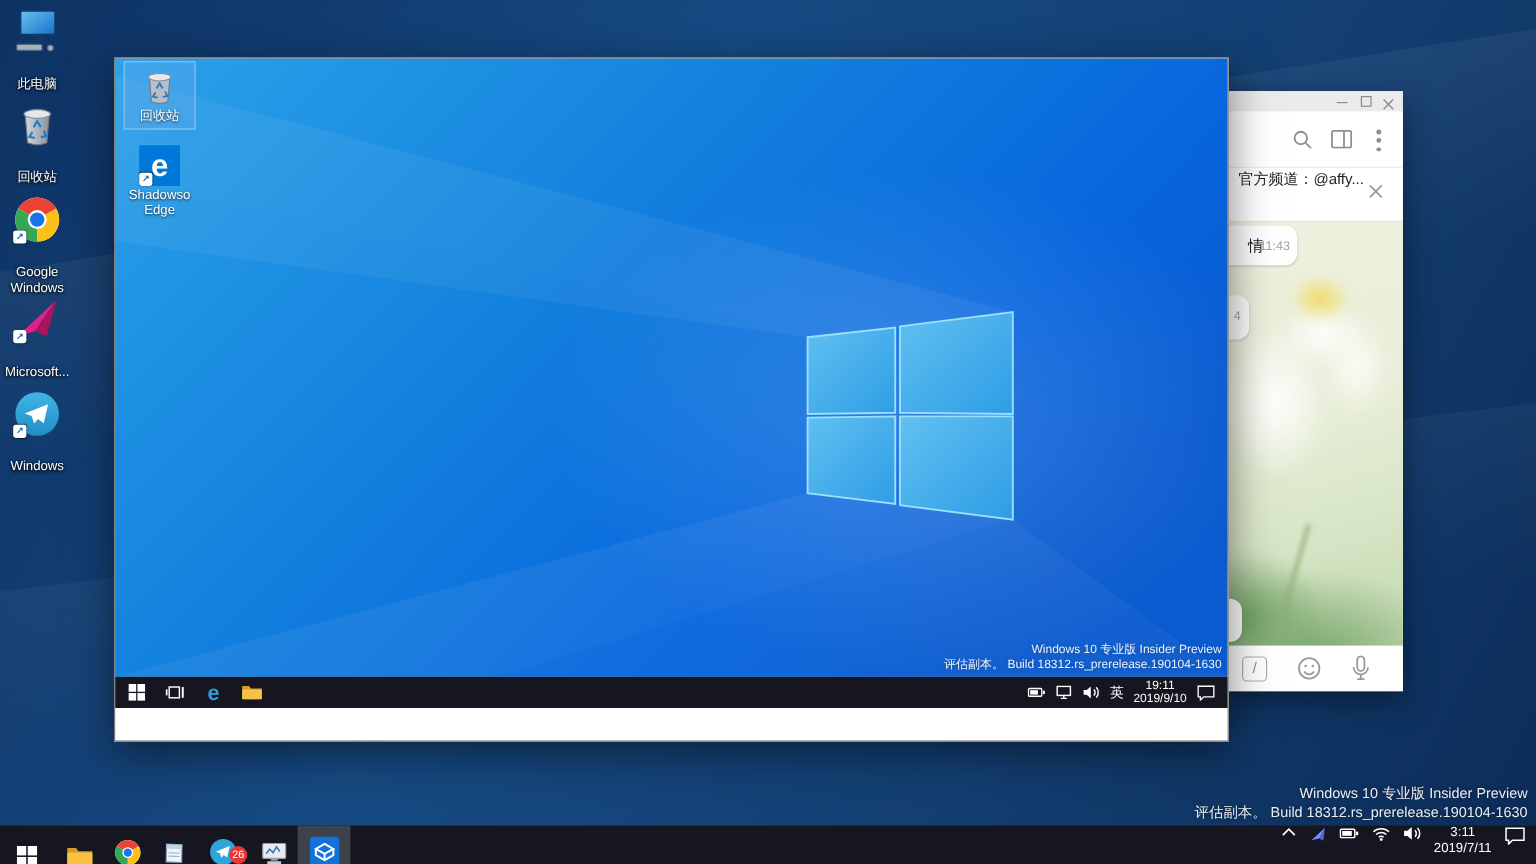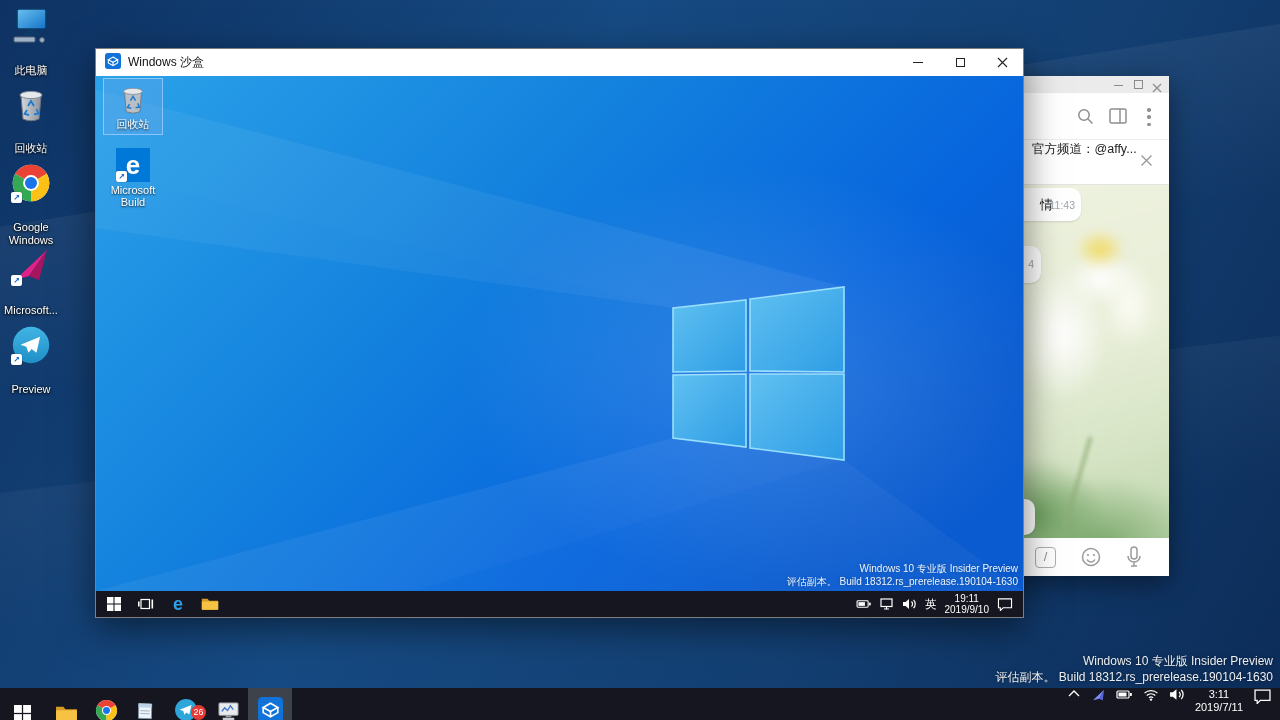--- a/index.html
+++ b/index.html
@@ -176,21 +176,21 @@
             <linearGradient id="tgg" x1="0" y1="0" x2="0" y2="1">
           <stop offset="0" stop-color="#41b5e5"></stop>
               <stop offset="1" stop-color="#1f8fc6"></stop>
             </linearGradient>
           </defs>
         <circle cx="22" cy="22" r="20" fill="url(#tgg)"></circle>
         <path d="M32 13 L10.5 21.6 l6.4 2.2 2.3 6.8 3.5-4.1 5.3 3.9 Z" fill="#fff"></path>
       </svg>
       <span class="shortcut">↗</span>
     </div>
-    <div class="lbl">Preview</div>
+    <div class="lbl">Windows</div>
   </div>
 
   <div class="tgwin">
     <div class="tg-titlebar">
       <span class="tg-min"></span>
       <span class="tg-max"></span>
       <span class="tg-close">
         <svg width="10" height="10" viewBox="0 0 10 10">
             <path d="M1 1 L9 9 M9 1 L1 9" stroke="#8b8b8b" stroke-width="1.2"></path>
           </svg>
@@ -240,43 +240,20 @@
         <path d="M6 12.5 a4.5 4.5 0 0 0 8 0" fill="none" stroke="#9a9a9a" stroke-width="1.5"></path>
       </svg>
       <svg width="16" height="22" viewBox="0 0 16 22">
         <rect x="5" y="1" width="6" height="12" rx="3" fill="none" stroke="#9a9a9a" stroke-width="1.5"></rect>
         <path d="M2 10 a6 6 0 0 0 12 0 M8 16 V20 M5 20 H11" fill="none" stroke="#9a9a9a" stroke-width="1.5"></path>
       </svg>
     </div>
   </div>
 
   <div class="sandbox">
-    <div class="stitle">
-      <span class="ticon">
-        <svg width="16" height="16" viewBox="0 0 24 24">
-          <rect width="24" height="24" rx="4" fill="#1173d8"></rect>
-          <g stroke="#fff" stroke-width="1.6" fill="none">
-            <path d="M12 6 L19 10 L12 14 L5 10 Z"></path>
-            <path d="M5 10 V15 L12 19 L19 15 V10 M12 14 V19"></path>
-          </g>
-        </svg>
-      </span>
-      <span class="ttext">Windows 沙盒</span>
-      <span class="wc wc-min">
-          <i></i>
-        </span>
-      <span class="wc wc-max">
-          <i></i>
-        </span>
-      <span class="wc wc-close">
-        <svg width="11" height="11" viewBox="0 0 11 11">
-            <path d="M1 1 L10 10 M10 1 L1 10" stroke="#222" stroke-width="1.1"></path>
-          </svg>
-      </span>
-    </div>
 
     <div class="sdesk">
       <svg class="wall" width="927" height="515" viewBox="0 0 927 515">
         <defs>
           <linearGradient id="wbg" x1="0" y1="0" x2="1" y2="0.55">
             <stop offset="0" stop-color="#2ba2e9"></stop>
               <stop offset=".42" stop-color="#1483de"></stop>
             <stop offset=".8" stop-color="#0765dd"></stop>
               <stop offset="1" stop-color="#0a5bd0"></stop>
           </linearGradient>
@@ -312,21 +289,21 @@
           </svg>
         </div>
         <div class="lbl">回收站</div>
       </div>
 
       <div class="sicon" style="left:8px; top:72px;">
         <div class="ic" style="width:34px;height:34px">
           <div class="edgetile">e</div>
           <span class="shortcut">↗</span>
         </div>
-        <div class="lbl" style="width:58px">Microsoft Build</div>
+        <div class="lbl" style="width:58px">Shadowso Edge</div>
       </div>
 
       <div class="swm">
         <div>Windows 10 专业版 Insider Preview</div>
         <div>评估副本。 Build 18312.rs_prerelease.190104-1630</div>
       </div>
     </div>
 
     <div class="staskbar">
       <span class="stb" style="margin-left:2px">

